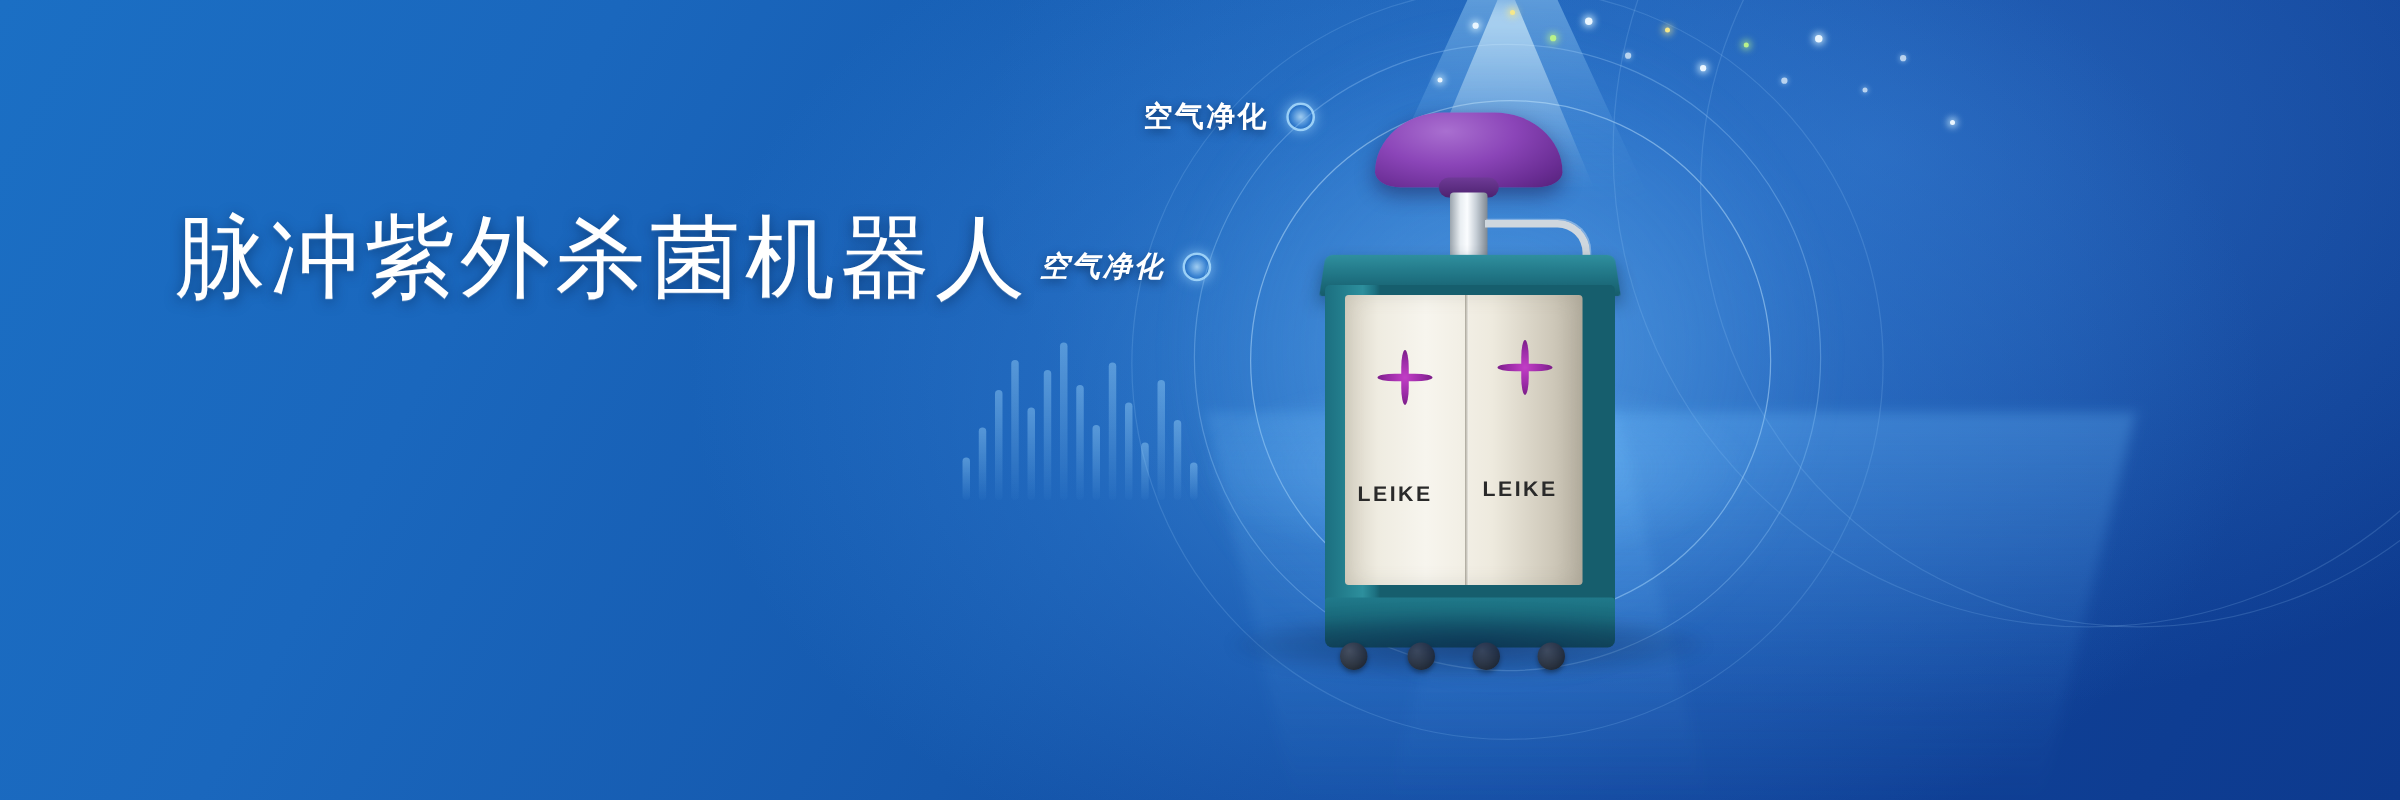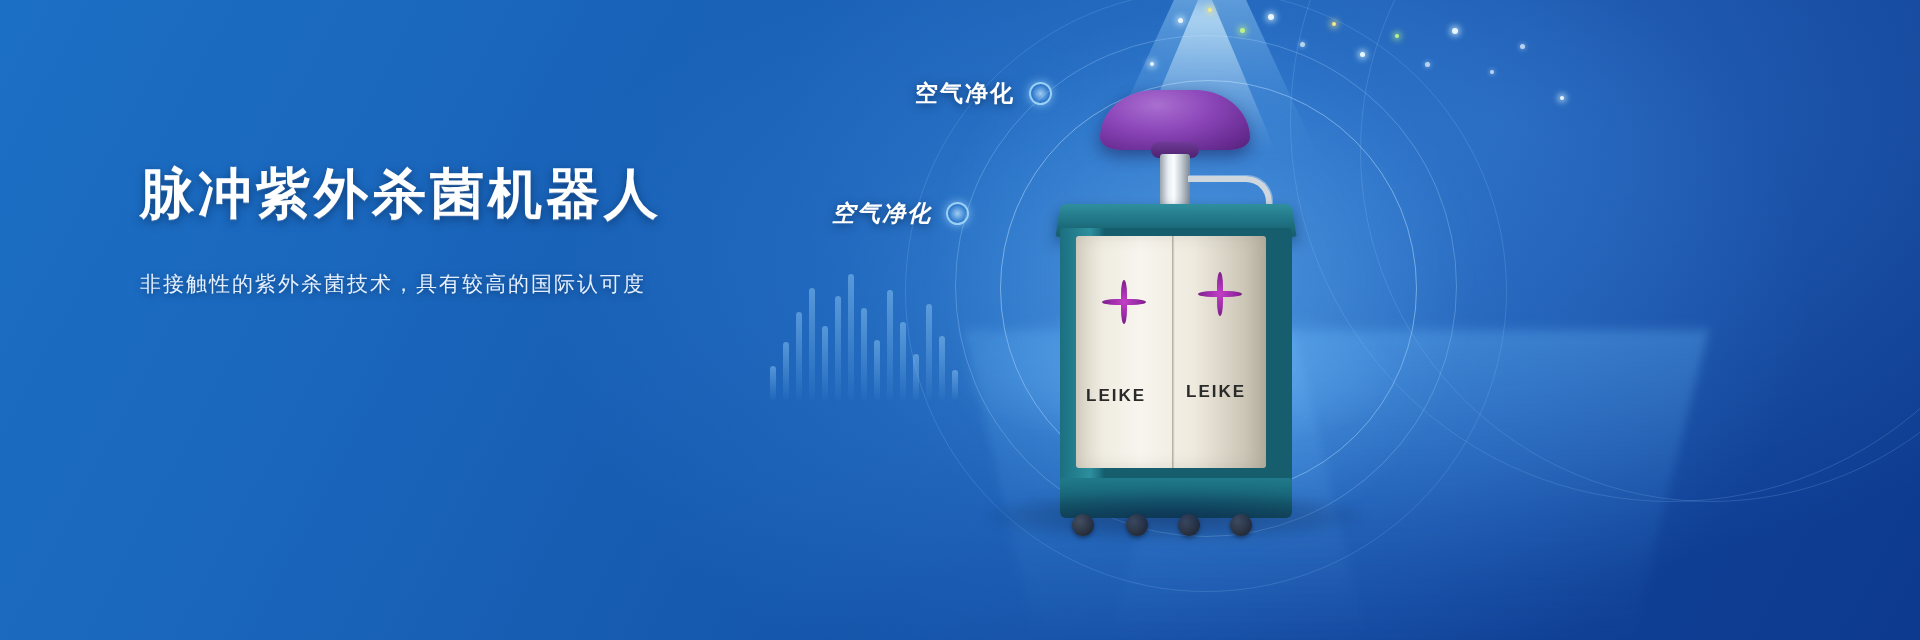--- a/index.html
+++ b/index.html
@@ -60,21 +60,21 @@
 
   
   .spark{position:absolute;border-radius:50%;background:#eaf6ff;box-shadow:0 0 6px 2px rgba(210,240,255,.8);}
   .spark.g{background:#b9f28a;box-shadow:0 0 6px 2px rgba(185,242,138,.7);}
   .spark.y{background:#f6e88a;box-shadow:0 0 6px 2px rgba(246,232,138,.7);}
   .spark.dim{box-shadow:0 0 4px 1px rgba(200,235,255,.5);opacity:.75;}
 
   
   .copy{position:absolute;left:140px;top:160px;width:700px;}
   .h1,.h2{
-    color:#ffffff;font-size:54px;line-height:1.28;letter-spacing:4px;font-weight:700;
+    color:#ffffff;font-size:72px;line-height:1.28;letter-spacing:4px;font-weight:400;
     font-family:"Liberation Serif","DejaVu Serif",serif;
     text-shadow:0 3px 10px rgba(4,30,70,.55), 0 1px 0 rgba(255,255,255,.25);
     white-space:nowrap;
   }
   .h2{margin-top:8px;}
   .sub{margin-top:40px;}
   .sub p{
     margin:0 0 22px 0;color:#e4f0ff;font-size:21px;letter-spacing:2px;line-height:1.5;
     font-family:"Liberation Serif","DejaVu Serif",serif;
     text-shadow:0 2px 6px rgba(4,30,70,.5);
@@ -224,21 +224,20 @@
     <div class="spark" style="left:1452px;top:28px;width:6px;height:6px;"></div>
     <div class="spark dim" style="left:1490px;top:70px;width:4px;height:4px;"></div>
     <div class="spark" style="left:1150px;top:62px;width:4px;height:4px;"></div>
     <div class="spark dim" style="left:1520px;top:44px;width:5px;height:5px;"></div>
     <div class="spark" style="left:1560px;top:96px;width:4px;height:4px;"></div>
   </div>
 
   <div class="copy">
     <div class="h1">脉冲紫外杀菌机器人</div>
     <div class="sub">
-      <p>非接触性的紫外杀菌技术，具有较高的国际认可度</p>
     </div>
   </div>
 
   <div class="callout left" style="left:915px;top:78px;">
     <span class="txt">空气净化</span>
     <span class="dot"></span>
   </div>
 
 
   <div class="callout left" style="left:832px;top:198px;font-style:italic;">

